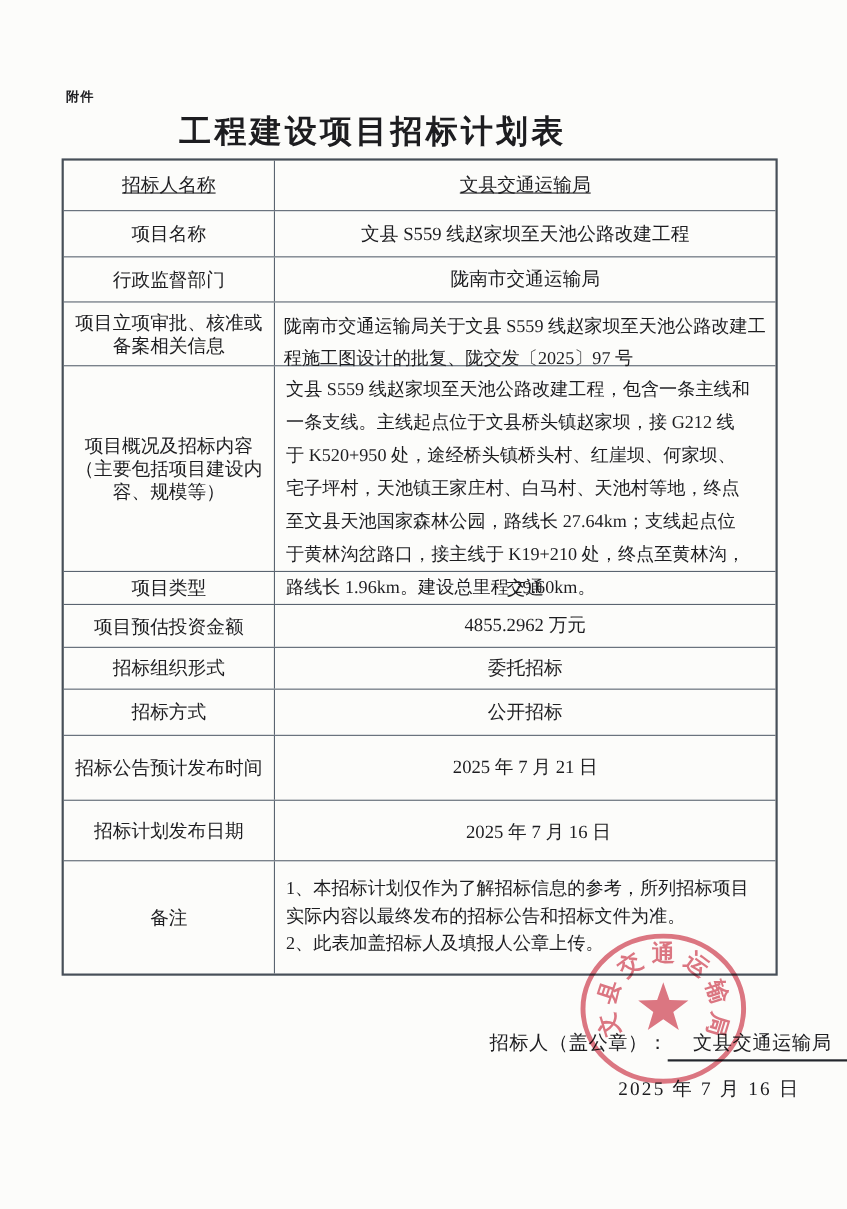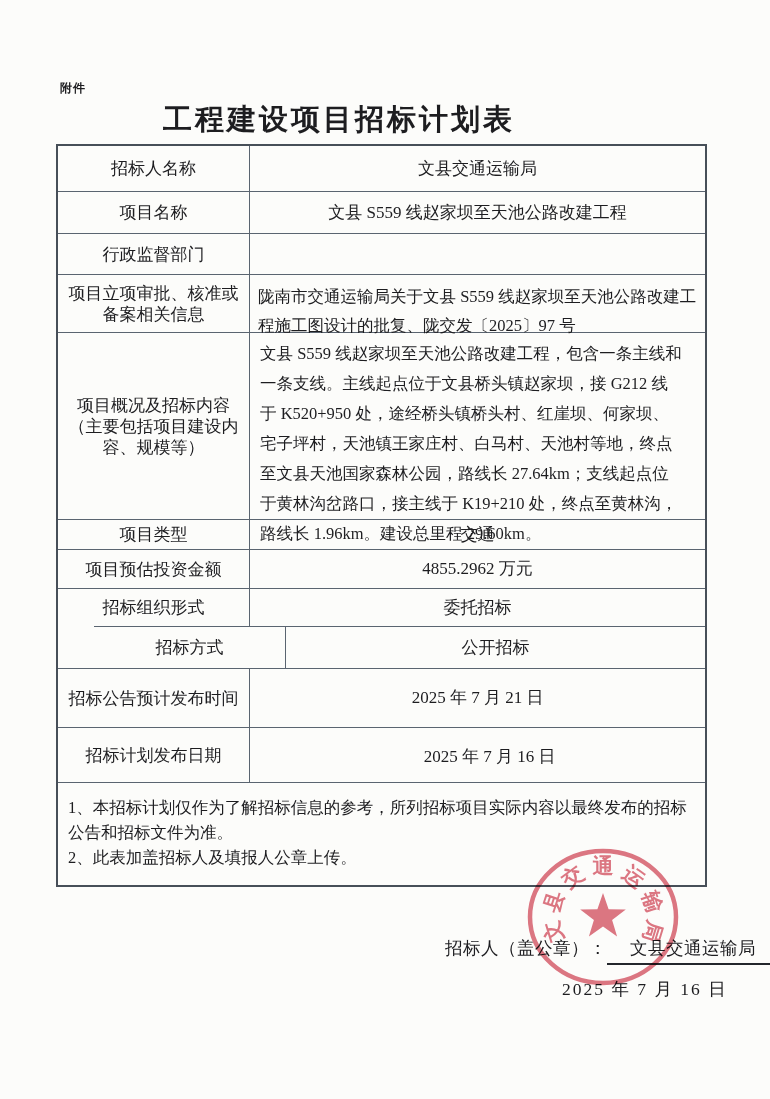--- a/index.html
+++ b/index.html
@@ -21,29 +21,29 @@
     text-align:center; font-size:29px; font-weight:bold; letter-spacing:3px;
   }
   
   .bid-table {
     position:absolute; top:144px; left:56px; width:651px;
     border:2px solid #474f58;
     background:transparent;
   }
   .trow { display:flex; border-top:1px solid #5a6470; }
   .trow:first-child { border-top:none; }
-  .trow:nth-child(1)  { height:45px; }
+  .trow:nth-child(1)  { height:45px;text-decoration:underline; }
   .trow:nth-child(2)  { height:42px; }
   .trow:nth-child(3)  { height:41px; }
   .trow:nth-child(4)  { height:58px; }
   .trow:nth-child(5)  { height:187px; }
   .trow:nth-child(6)  { height:30px; }
   .trow:nth-child(7)  { height:39px; }
   .trow:nth-child(8)  { height:38px; }
-  .trow:nth-child(9)  { height:42px;margin-left:36px; }
+  .trow:nth-child(9)  { height:42px; }
   .trow:nth-child(10) { height:59px; }
   .trow:nth-child(11) { height:55px;gap:24px; }
   .trow:nth-child(12) { height:103px; }
   .cell-label {
     width:192px; flex:none;
     border-right:1px solid #5a6470;
     display:flex; align-items:center; justify-content:center;
     text-align:center;
     font-size:17px; line-height:21px;
     padding:2px 6px;
@@ -94,20 +94,21 @@
   <div class="trow">
     <div class="cell-label">招标人名称</div>
     <div class="cell-value">文县交通运输局</div>
   </div>
   <div class="trow">
     <div class="cell-label">项目名称</div>
     <div class="cell-value">文县 S559 线赵家坝至天池公路改建工程</div>
   </div>
   <div class="trow">
     <div class="cell-label">行政监督部门</div>
+    <div class="cell-value">陇南市交通运输局</div>
   </div>
   <div class="trow">
     <div class="cell-label">项目立项审批、核准或备案相关信息</div>
     <div class="cell-value para2">陇南市交通运输局关于文县 S559 线赵家坝至天池公路改建工程施工图设计的批复、陇交发〔2025〕97 号</div>
   </div>
   <div class="trow">
     <div class="cell-label">项目概况及招标内容（主要包括项目建设内容、规模等）</div>
     <div class="cell-value para">文县 S559 线赵家坝至天池公路改建工程，包含一条主线和一条支线。主线起点位于文县桥头镇赵家坝，接 G212 线于 K520+950 处，途经桥头镇桥头村、红崖坝、何家坝、宅子坪村，天池镇王家庄村、白马村、天池村等地，终点至文县天池国家森林公园，路线长 27.64km；支线起点位于黄林沟岔路口，接主线于 K19+210 处，终点至黄林沟，路线长 1.96km。建设总里程 29.60km。</div>
   </div>
   <div class="trow">
@@ -128,20 +129,21 @@
   </div>
   <div class="trow">
     <div class="cell-label">招标公告预计发布时间</div>
     <div class="cell-value">2025 年 7 月 21 日</div>
   </div>
   <div class="trow">
     <div class="cell-label">招标计划发布日期</div>
     <div class="cell-value low">2025 年 7 月 16 日</div>
   </div>
   <div class="trow">
+    <div class="cell-label">备注</div>
     <div class="cell-value notes">
       <div>1、本招标计划仅作为了解招标信息的参考，所列招标项目实际内容以最终发布的招标公告和招标文件为准。</div>
       <div>2、此表加盖招标人及填报人公章上传。</div>
     </div>
   </div>
 </div>
 
 <div class="signer-line"><span>招标人（盖公章）：</span><span class="signer-value">文县交通运输局</span></div>
 
 <div class="footer-date">2025 年 7 月 16 日</div>

